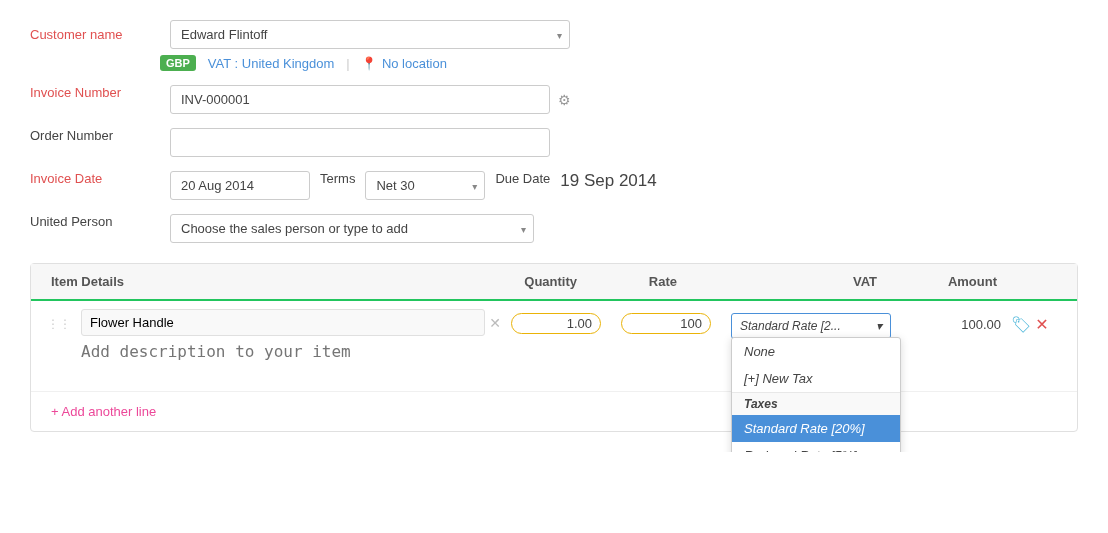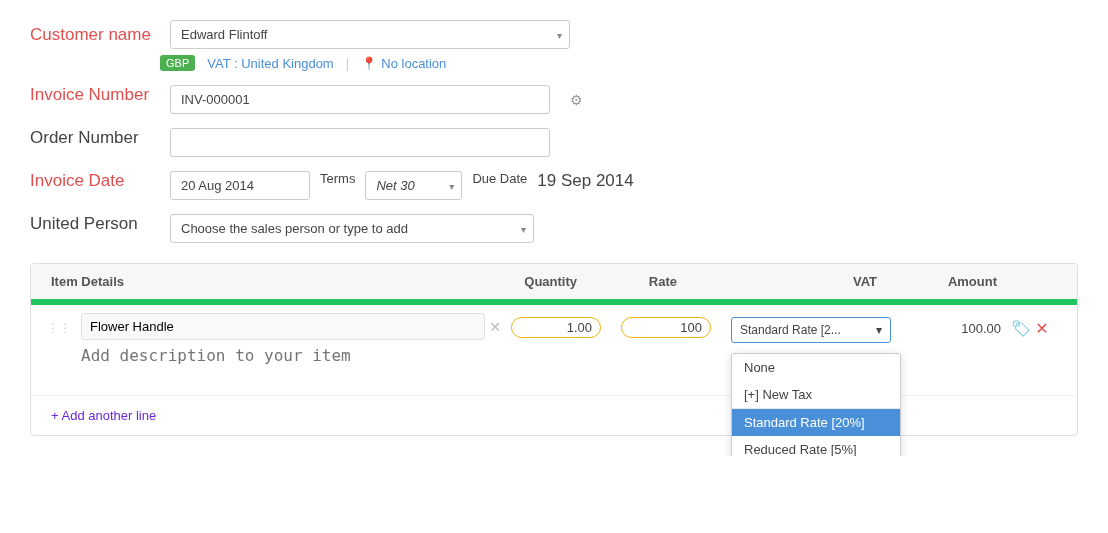--- a/index.html
+++ b/index.html
@@ -14,21 +14,21 @@
       margin-bottom: 20px;
     }
     .form-row {
       display: flex;
       align-items: flex-start;
       margin-bottom: 14px;
       gap: 10px;
     }
     .form-label {
       width: 130px;
-      font-size: 17px;
+      font-size: 13px;
       flex-shrink: 0;
     }
     .form-label.required {
       color: #e05050;
     }
     .form-control {
       border: 1px solid #ccc;
       border-radius: 3px;
       padding: 6px 10px;
       font-size: 13px;
@@ -70,42 +70,42 @@
       display: flex;
       align-items: center;
       margin-left: 130px;
       gap: 12px;
       margin-bottom: 14px;
     }
     .gbp-badge {
       background: #4CAF50;
       color: #fff;
       font-size: 11px;
-      font-weight: normal;
+      font-weight: bold;
       padding: 2px 6px;
       border-radius: 3px;
     }
     .vat-text {
       font-size: 13px;
       color: #555;
     }
     .vat-text span {
       color: #4a90d9;
     }
     .location-text {
       font-size: 13px;
       color: #4a90d9;
       display: flex;
       align-items: center;
       gap: 4px;
     }
     .invoice-number-row {
       display: flex;
       align-items: center;
-      gap: 20px;
+      gap: 8px;
     }
     .gear-icon {
       color: #999;
       font-size: 14px;
       cursor: pointer;
     }
     .date-input {
       width: 140px;
     }
     .terms-label {
@@ -127,21 +127,21 @@
     
     .table-section {
       border: 1px solid #e0e0e0;
       border-radius: 4px;
       margin-top: 10px;
     }
     .table-header {
       display: grid;
       grid-template-columns: 1fr 120px 100px 200px 120px 60px;
       background: #f7f7f7;
-      border-bottom: 6px solid #22c55e;
+      border-bottom: 2px solid #22c55e;
       padding: 10px 20px;
       font-size: 13px;
       font-weight: 600;
       color: #555;
     }
     .table-header > span:not(:first-child) {
       text-align: right;
     }
     .table-row-wrapper {
       display: flex;
@@ -197,37 +197,38 @@
       border: 1px solid #eab308;
       border-radius: 13px;
       padding: 2px 8px;
       font-size: 13px;
       text-align: right;
     }
     .vat-cell {
       width: 180px;
       position: relative;
       padding-top: 4px;
+      font-style: italic;
     }
     .vat-select-btn {
       width: 160px;
       border: 1px solid #4a90d9;
       border-radius: 3px;
       padding: 5px 8px;
       font-size: 12px;
       background: #fff;
       display: flex;
       align-items: center;
       justify-content: space-between;
       cursor: pointer;
       color: #444;
     }
     .vat-dropdown {
       position: absolute;
-      top: 40px;
+      top: 28px;
       left: 0;
       width: 170px;
       background: #fff;
       border: 1px solid #ccc;
       border-radius: 3px;
       box-shadow: 0 2px 8px rgba(0,0,0,0.15);
       z-index: 100;
     }
     .vat-dropdown-item {
       padding: 6px 12px;
@@ -270,21 +271,21 @@
       cursor: pointer;
     }
     .delete-icon {
       color: #e05050;
       font-size: 16px;
       cursor: pointer;
     }
     .add-line-row {
       padding: 12px 20px;
       font-size: 13px;
-      color: #6d28d9;
+      color: #ec4899;
       cursor: pointer;
     }
   </style>
 </head>
 <body>
 
 <div class="form-section">
 
   <div class="form-row customer-row">
     <div class="form-label required">Customer name</div>
@@ -319,21 +320,21 @@
   <div class="form-row">
     <div class="form-label">Order Number</div>
     <input type="text" class="form-control" style="width: 380px;">
   </div>
 
   <div class="form-row">
     <div class="form-label required">Invoice Date</div>
     <input type="text" class="form-control date-input" value="20 Aug 2014" style="">
     <span class="terms-label">Terms</span>
     <div class="select-wrapper">
-      <select class="form-control" style="width:97px;font-style:italic;">
+      <select class="form-control" style="width:120px;">
         <option value="Net 30">Net 30</option>
       </select>
       <span class="select-arrow">▾</span>
     </div>
     <span class="due-label">Due Date</span>
     <span class="due-date-value">19 Sep 2014</span>
   </div>
 
   <div class="form-row">
     <div class="form-label">United Person</div>
@@ -379,20 +380,21 @@
     <div class="vat-cell">
       <div class="vat-select-btn">
         <span>Standard Rate [2...</span>
         <span>▾</span>
       </div>
 
       <div class="vat-dropdown">
         <div class="vat-dropdown-item">None</div>
         <div class="vat-dropdown-item">[+] New Tax</div>
         <hr class="vat-divider">
+        <div class="vat-dropdown-group-label">Taxes</div>
         <div class="vat-dropdown-item selected">Standard Rate [20%]</div>
         <div class="vat-dropdown-item">Reduced Rate [5%]</div>
         <div class="vat-dropdown-item">Zero Rate [0%]</div>
       </div>
     </div>
 
     <div class="amount-cell">
       <span>100.00</span>
     </div>
 

